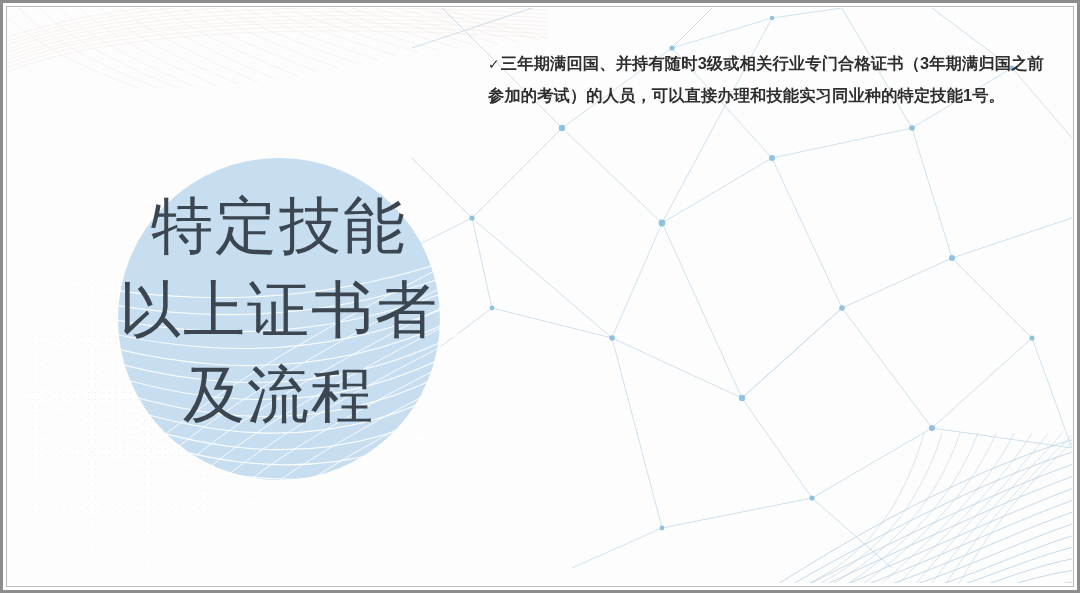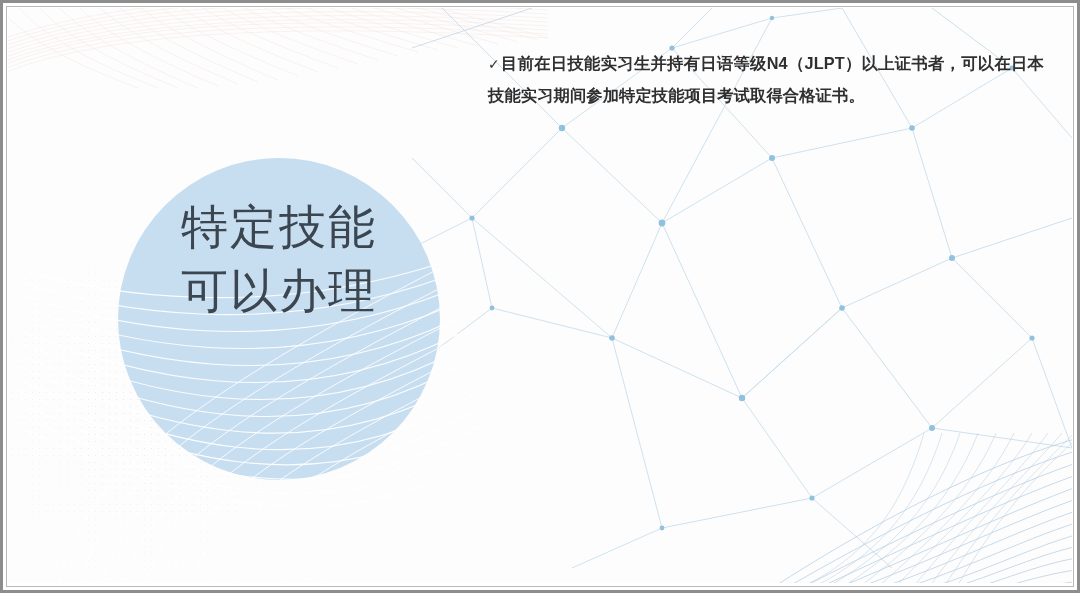--- a/index.html
+++ b/index.html
@@ -84,26 +84,26 @@
   }
   
   .fan-br{
     right:-10px;bottom:-20px;width:330px;height:170px;
     z-index:2;
   }
 
   
   .title-block{
     position:absolute;
-    left:110px;top:187px;
+    left:110px;top:176px;
     width:322px;
     z-index:6;
     text-align:center;
     color:#3b4650;
-    font-size:47px;
+    font-size:62px;
     line-height:1.36;
     letter-spacing:2px;
     font-weight:400;
     font-family:"DejaVu Sans","Liberation Sans",sans-serif;
   }
   .title-line{display:block;white-space:nowrap;}
 
   
   .body-block{
     position:absolute;
@@ -293,32 +293,33 @@
         <path d="M244,0 C216,66 162,114 86,170"></path>
         <path d="M226,0 C198,74 144,122 66,170"></path>
         <path d="M208,0 C180,82 126,130 46,170"></path>
         <path d="M190,0 C162,90 108,138 26,170"></path>
         <path d="M172,0 C144,98 90,146 6,170"></path>
       </g>
     </svg>
 
     <div class="title-block">
       <span class="title-line">特定技能</span>
-      <span class="title-line">可以办理</span>
+      <span class="title-line">以上证书者</span>
+      <span class="title-line">及流程</span>
     </div>
 
     <div class="body-block">
 
-
-
-
-
       <div class="item">
-        <span class="tick">✓</span><span>目前在日技能实习生并持有日语等级N4（JLPT）以上证书者，可以在日本技能实习期间参加特定技能项目考试取得合格证书。</span>
+        <span class="tick">✓</span><span>三年期满回国、并持有随时3级或相关行业专门合格证书（3年期满归国之前参加的考试）的人员，可以直接办理和技能实习同业种的特定技能1号。</span>
       </div>
+
+
+
+
 
     </div>
 
   </div>
 
   <div class="frame-inner"></div>
   <div class="frame-outer"></div>
 
 </div>
 

